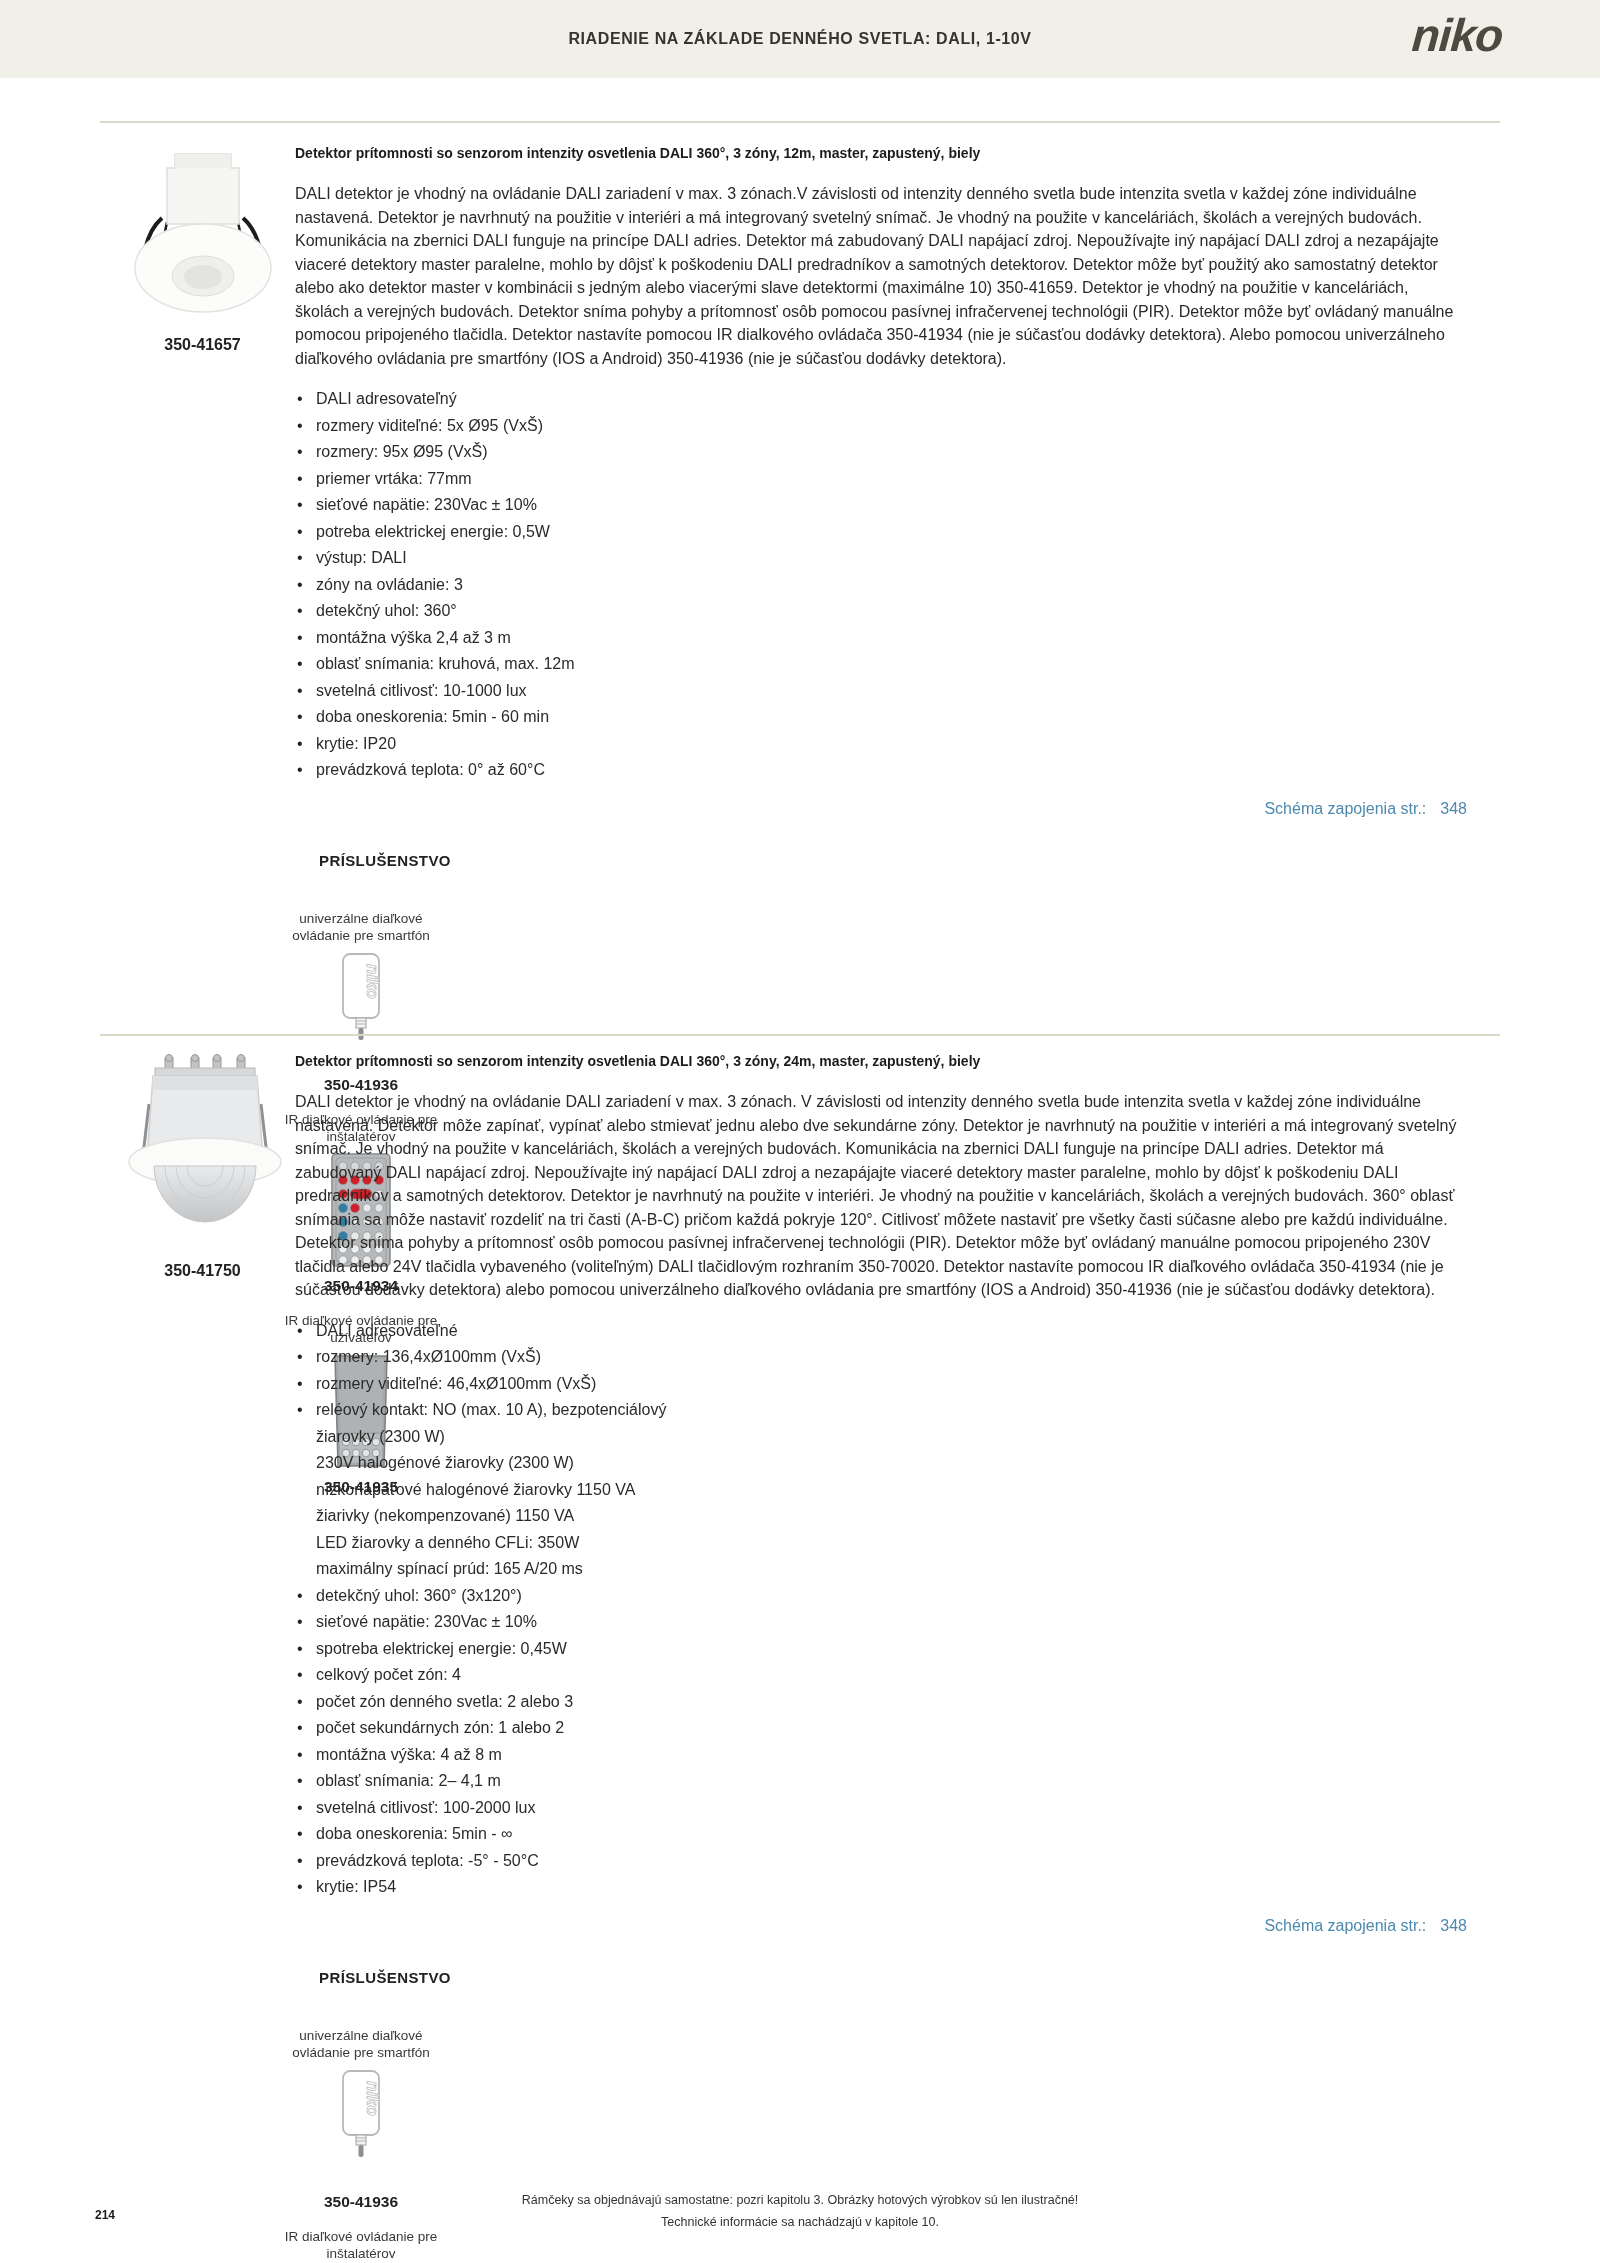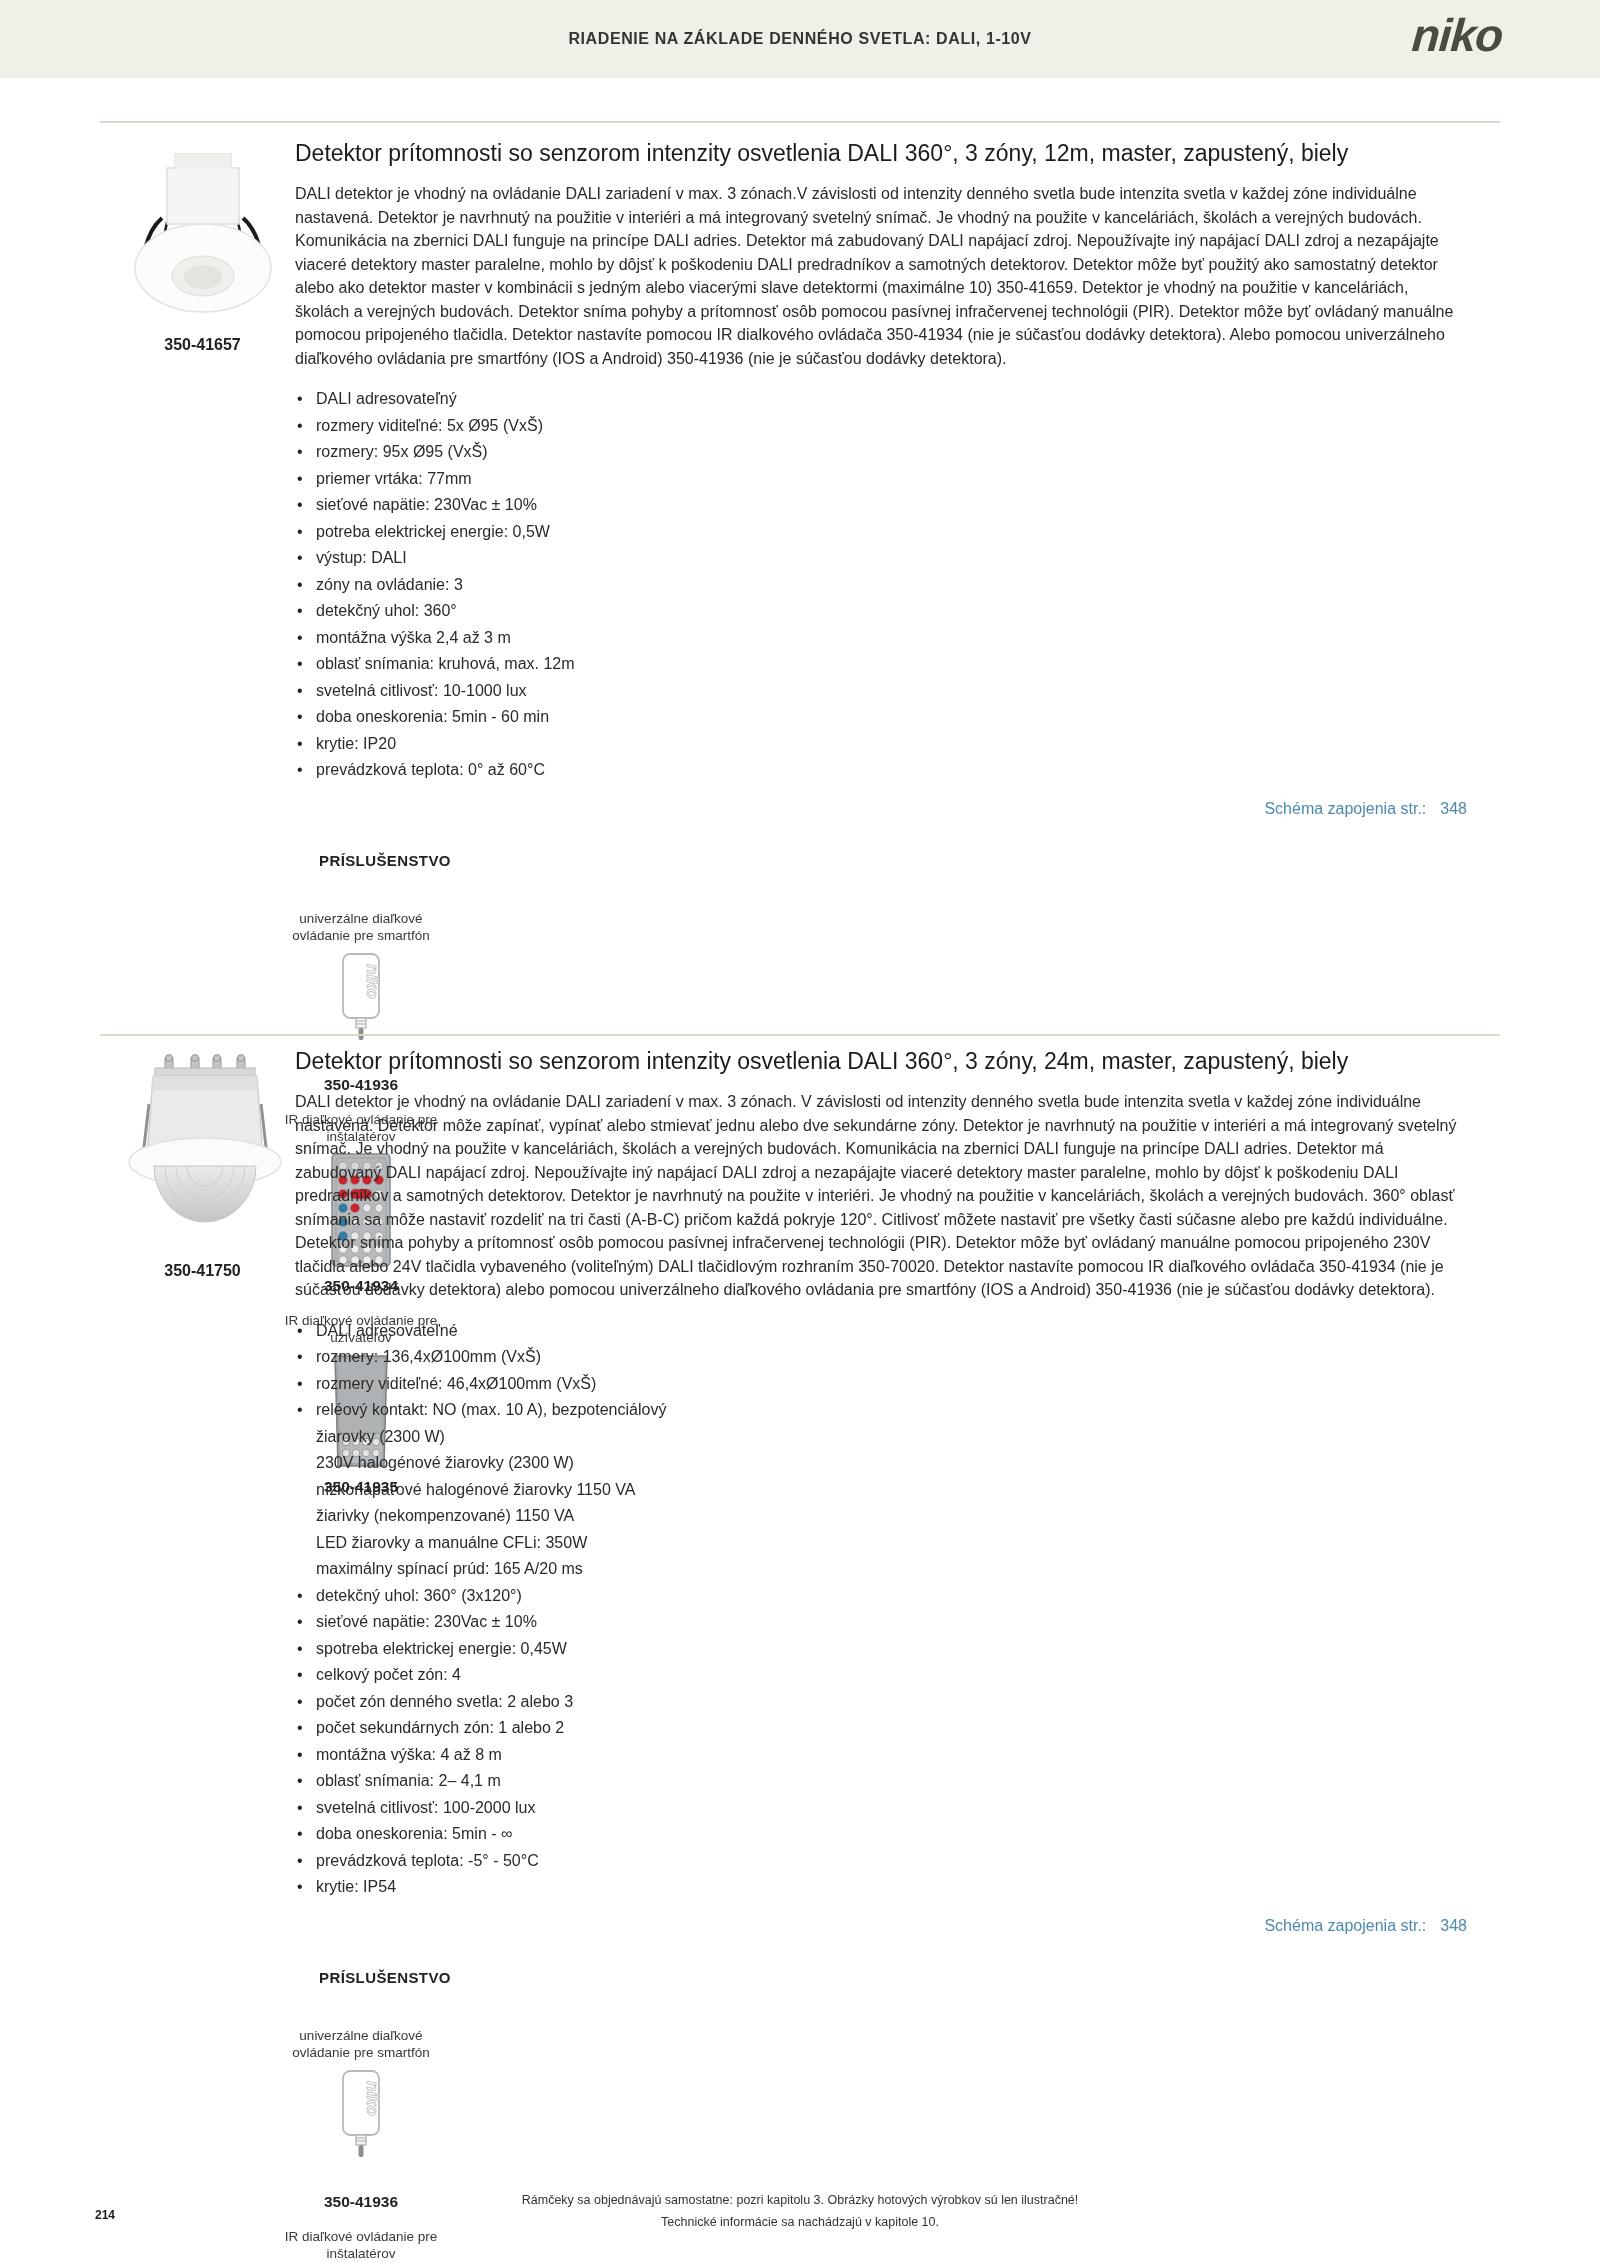--- a/index.html
+++ b/index.html
@@ -25,21 +25,21 @@
   #rule1{top:121px;}
   #rule2{top:1034px;}
 
   
   .product{position:absolute;left:100px;width:1400px;}
   #product1{top:140px;}
   #product2{top:1048px;}
   .prod-left{position:absolute;left:0;top:6px;width:205px;text-align:center;}
   .prod-code{margin-top:8px;font-size:16px;font-weight:bold;color:#232220;}
   .prod-main{margin-left:195px;width:1172px;}
-  .prod-title{font-size:23px;font-weight:normal;line-height:26px;color:#1d1c1a;margin:0 0 16px 0;}
+  .prod-title{font-size:14px;font-weight:bold;line-height:26px;color:#1d1c1a;margin:0 0 16px 0;}
   .prod-desc{font-size:16px;line-height:23.5px;color:#2b2a28;margin:0 0 10px 0;text-align:left;}
   .specs{display:flex;flex-direction:column;margin-top:16px;}
   .specs ul{list-style:none;margin:0;padding:0;}
   .specs .col-a{width:630px;}
   .specs .col-b{width:542px;}
   .specs li{position:relative;padding-left:21px;font-size:16px;line-height:26.5px;}
   .specs li::before{content:"•";position:absolute;left:2px;top:0;font-size:16px;color:#232220;}
   .spec-cont{}
   .schema-link{
     margin-top:16px;text-align:right;font-size:16px;color:#4d89ae;cursor:pointer;
@@ -283,21 +283,21 @@
             </li>
             <li>
               <div class="spec-first">rozmery viditeľné: 46,4xØ100mm (VxŠ)</div>
             </li>
             <li>
               <div class="spec-first">reléový kontakt: NO (max. 10 A), bezpotenciálový</div>
               <div class="spec-cont">žiarovky (2300 W)</div>
               <div class="spec-cont">230V halogénové žiarovky (2300 W)</div>
               <div class="spec-cont">nízkonapäťové halogénové žiarovky 1150 VA</div>
               <div class="spec-cont">žiarivky (nekompenzované) 1150 VA</div>
-              <div class="spec-cont">LED žiarovky a manuálne CFLi: 350W</div>
+              <div class="spec-cont">LED žiarovky a denného CFLi: 350W</div>
               <div class="spec-cont">maximálny spínací prúd: 165 A/20 ms</div>
             </li>
             <li>
               <div class="spec-first">detekčný uhol: 360° (3x120°)</div>
             </li>
           </ul>
         <ul class="col-b">
             <li>
               <div class="spec-first">sieťové napätie: 230Vac ± 10%</div>
             </li>

